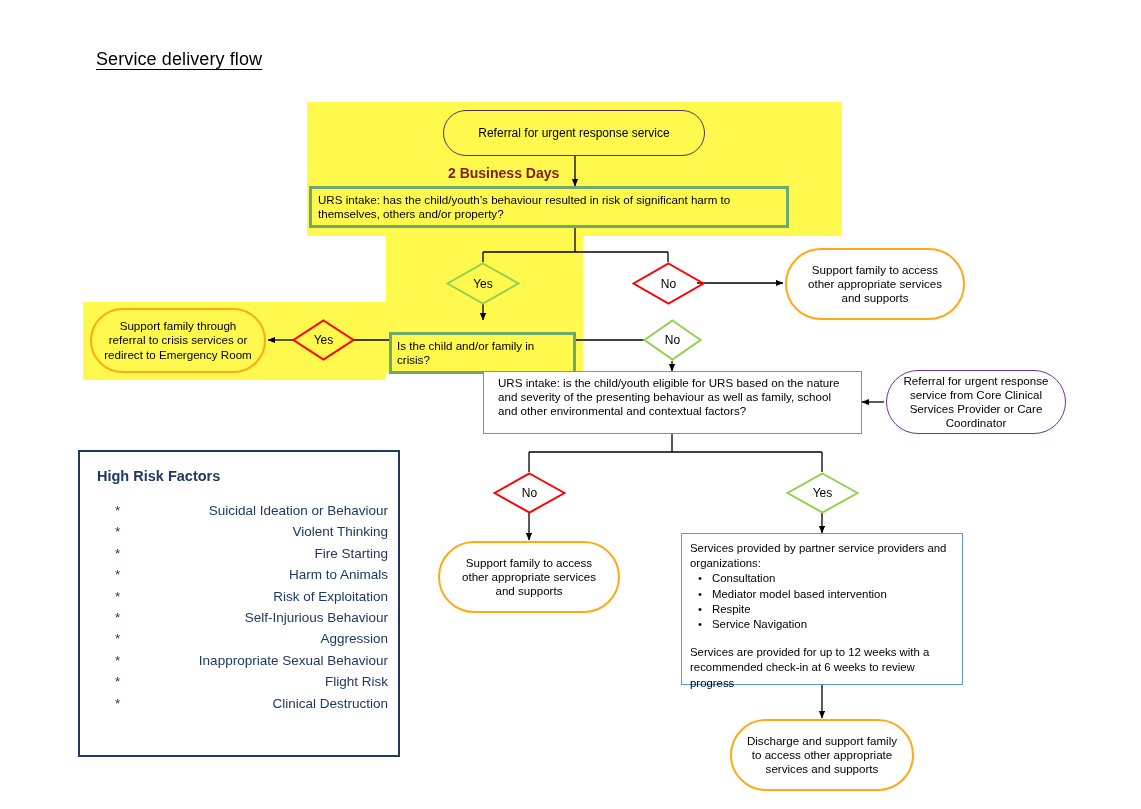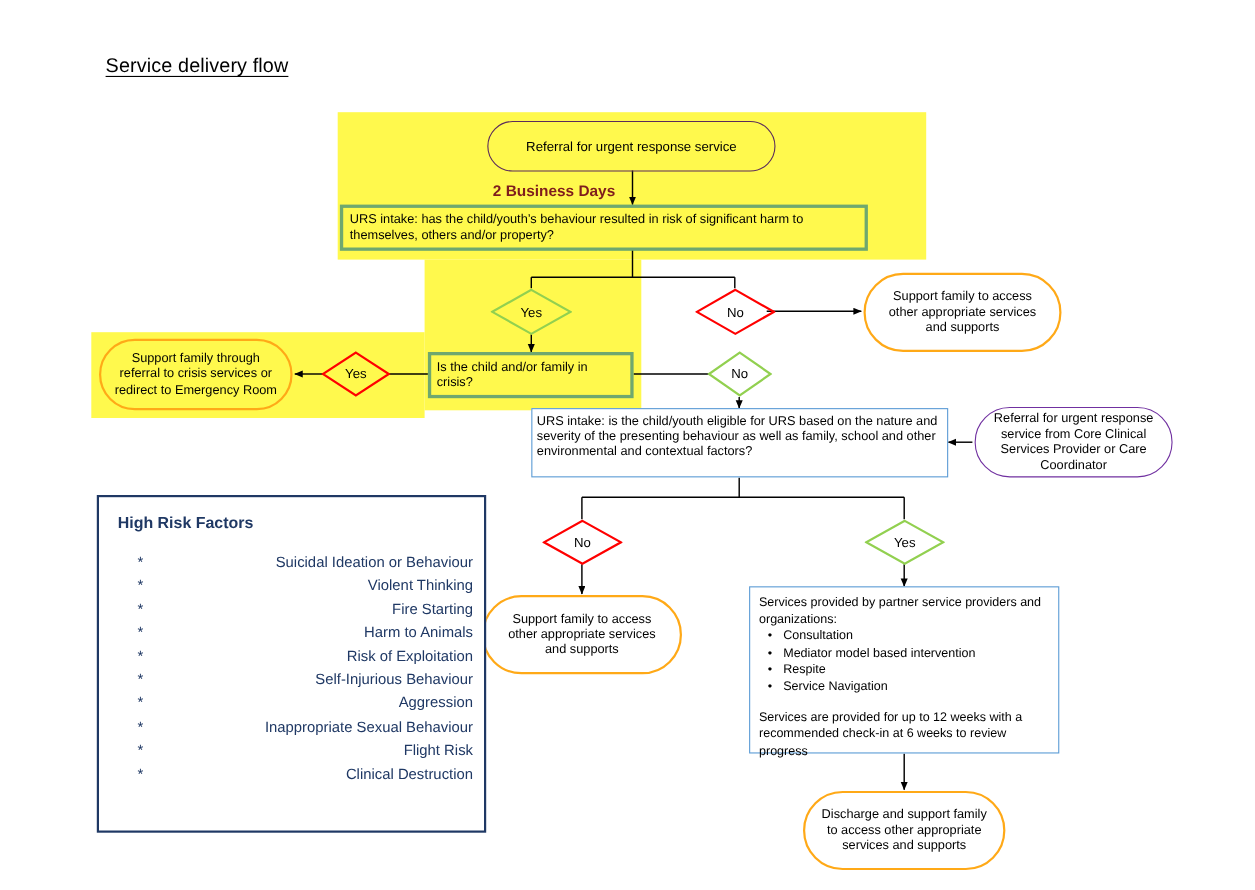--- a/index.html
+++ b/index.html
@@ -39,21 +39,21 @@
 
   
   #title{position:absolute;left:96px;top:49px;font-size:18px;
          text-decoration:underline;text-underline-offset:4px;letter-spacing:.1px;}
 
   
   #biz-days{position:absolute;left:448px;top:165px;font-size:14px;font-weight:bold;
             color:#7f1d1d;white-space:nowrap;}
 
   
-  #hrf{position:absolute;left:88px;top:450px;width:354px;height:307px;
+  #hrf{position:absolute;left:78px;top:450px;width:322px;height:307px;
        border:2.5px solid #1F3864;background:#ffffff;box-sizing:border-box;}
   #hrf-title{position:absolute;left:17px;top:16px;font-size:14.5px;font-weight:bold;color:#1F3864;}
   #hrf-list{position:absolute;left:17px;top:48px;right:10px;}
   .hrf-row{display:flex;font-size:13.5px;color:#1F3864;line-height:21.4px;}
   .hrf-star{width:42px;flex:none;text-align:left;padding-left:18px;box-sizing:border-box;}
   .hrf-lab{flex:1;text-align:right;}
 
   
   #svc-inner{padding:7px 8px 6px 8px;font-size:11.4px;line-height:15.2px;width:100%;box-sizing:border-box;}
   #svc-inner .lead{display:block;}
@@ -140,21 +140,21 @@
     <svg width="73" height="43" viewBox="0 0 73 43">
       <polygon points="36.5,1.5 71.5,21.5 36.5,41.5 1.5,21.5" fill="none" stroke="#FF0000" stroke-width="2"></polygon>
     </svg>
     <span class="dlabel">No</span>
   </div>
 
   <div class="node term term-orange" style="left:785px;top:248px;width:180px;height:72px;padding:0 14px;">
     <span class="txt t115">Support family to access other appropriate services and supports</span>
   </div>
 
-  <div class="node rect-green leftalign" style="left:389px;top:320px;width:187px;height:42px;padding:0 5px;">
+  <div class="node rect-green leftalign" style="left:389px;top:332px;width:187px;height:42px;padding:0 5px;">
     <span class="txt t115">Is the child and/or family in crisis?</span>
   </div>
 
   <div class="diamond" style="left:292px;top:319px;width:63px;height:42px;">
     <svg width="63" height="42" viewBox="0 0 63 42">
       <polygon points="31.5,1.5 61.5,21 31.5,40.5 1.5,21" fill="none" stroke="#FF0000" stroke-width="2"></polygon>
     </svg>
     <span class="dlabel">Yes</span>
   </div>
 
@@ -162,21 +162,21 @@
     <svg width="59" height="42" viewBox="0 0 59 42">
       <polygon points="29.5,1.5 57.5,21 29.5,40.5 1.5,21" fill="none" stroke="#92D050" stroke-width="2"></polygon>
     </svg>
     <span class="dlabel">No</span>
   </div>
 
   <div class="node term term-orange-onyellow" style="left:90px;top:308px;width:176px;height:65px;padding:0 10px;">
     <span class="txt t115">Support family through referral to crisis services or redirect to Emergency Room</span>
   </div>
 
-  <div class="node rect-blue leftalign topalign" style="left:483px;top:371px;width:379px;height:63px;padding:4px 4px;">
+  <div class="node rect-blue leftalign topalign" style="left:483px;top:371px;width:379px;height:63px;padding:4px 14px;">
     <span class="txt t115">URS intake: is the child/youth eligible for URS based on the nature and severity of the presenting behaviour as well as family, school and other environmental and contextual factors?</span>
   </div>
 
   <div class="node term term-purple" style="left:886px;top:370px;width:180px;height:64px;padding:0 14px;">
     <span class="txt t115">Referral for urgent response service from Core Clinical Services Provider or Care Coordinator</span>
   </div>
 
   <div class="diamond" style="left:493px;top:472px;width:73px;height:42px;">
     <svg width="73" height="42" viewBox="0 0 73 42">
       <polygon points="36.5,1.5 71.5,21 36.5,40.5 1.5,21" fill="none" stroke="#FF0000" stroke-width="2"></polygon>

